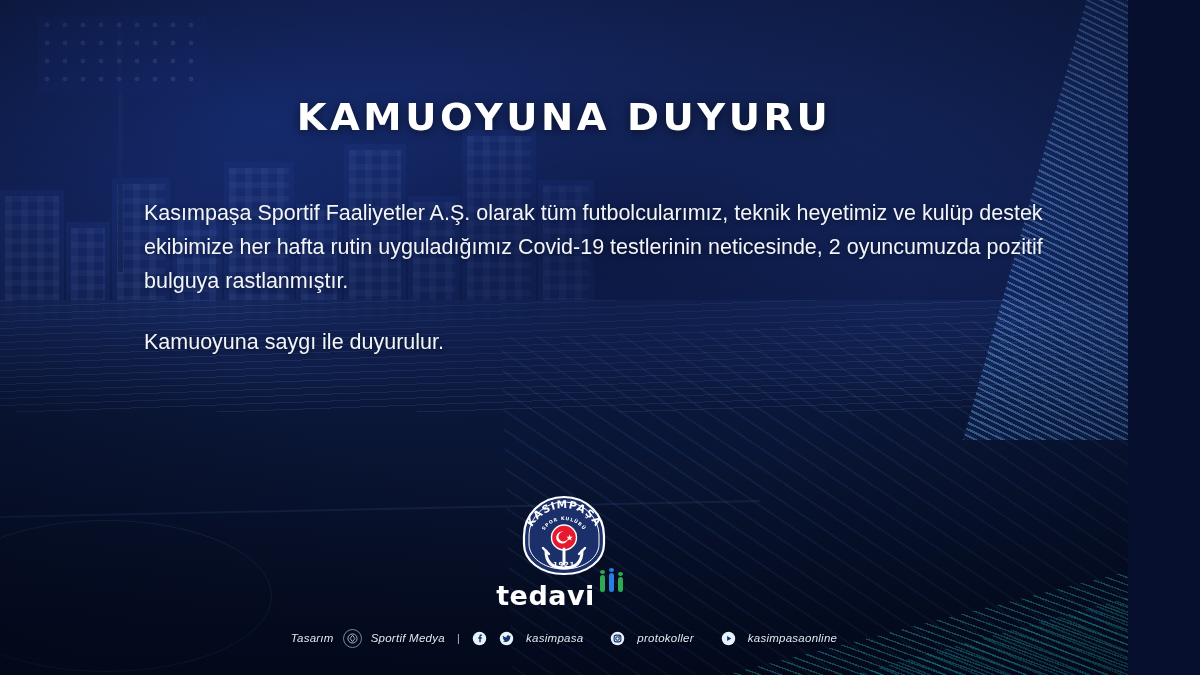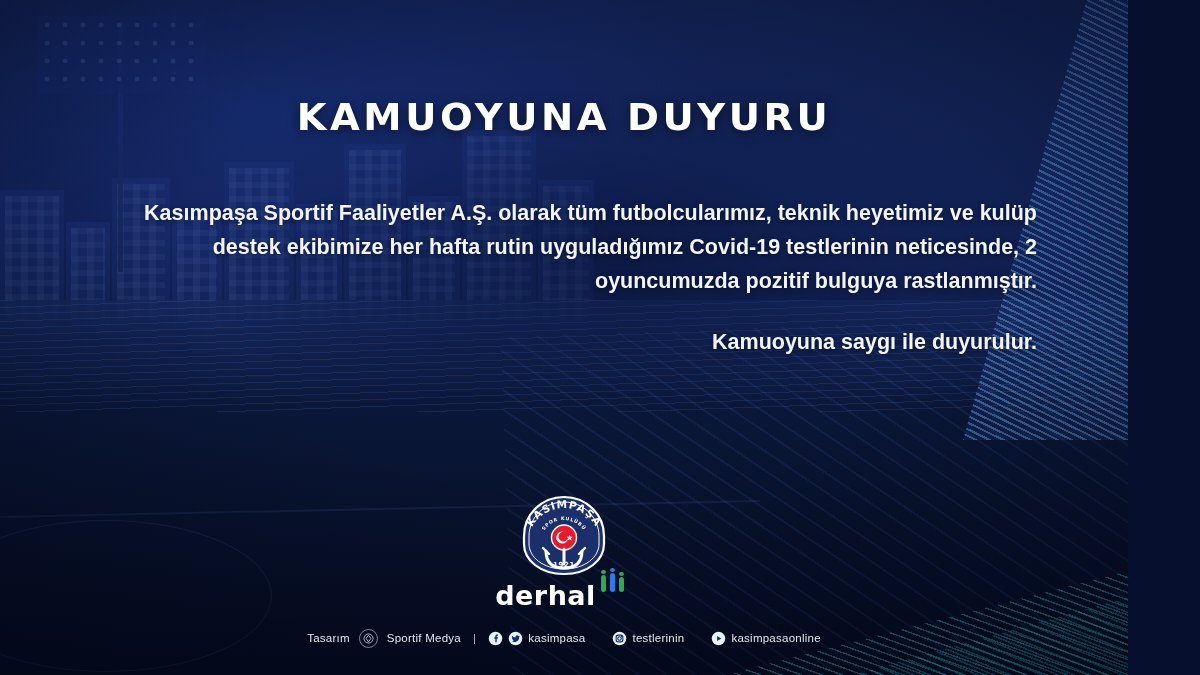--- a/index.html
+++ b/index.html
@@ -89,22 +89,22 @@
 
   .title{
     position:absolute;left:0;right:0;top:96px;text-align:center;
     color:#ffffff;font-size:37px;font-weight:700;letter-spacing:3.4px;
     font-family:"DejaVu Sans",sans-serif;
     text-shadow:0 2px 10px rgba(0,0,0,.55);
     transform:scaleX(1.04);
   }
 
   .body-copy{
-    position:absolute;left:137px;width:900px;top:196px;text-align:right;
-    color:#f2f5fb;font-size:21.5px;line-height:34px;font-weight:700;
+    position:absolute;left:144px;width:900px;top:196px;text-align:left;
+    color:#f2f5fb;font-size:21.5px;line-height:34px;font-weight:400;
     text-shadow:0 1px 5px rgba(0,0,0,.5);
   }
   .para{margin:0 0 27px 0;}
   .para:last-child{margin-bottom:8px;}
 
   
   .crest-wrap{position:absolute;left:0;right:0;top:494px;display:flex;justify-content:center;}
   .crest{position:relative;width:96px;height:84px;}
   .crest svg{display:block;}
 
@@ -117,23 +117,23 @@
   }
   .ciner-figs{position:relative;width:34px;height:30px;margin-left:3px;align-self:flex-start;margin-top:-8px;}
   .fig{position:absolute;border-radius:3px;}
 
   
   .footer{
     position:absolute;left:0;right:0;top:626px;height:24px;
     display:flex;justify-content:center;align-items:center;gap:9px;
     color:#dfe9f2;font-size:11.5px;letter-spacing:.25px;
   }
-  .f-txt{white-space:nowrap;text-shadow:0 1px 3px rgba(0,0,0,.6);}
+  .f-txt{white-space:nowrap;text-shadow:0 1px 3px rgba(0,0,0,.6);font-style:italic;}
   .f-sep{opacity:.75;margin:0 3px;}
-  .f-group{display:flex;align-items:center;gap:5px;justify-content:center;}
+  .f-group{display:flex;align-items:center;gap:12px;justify-content:center;}
   .f-gap{width:9px;}
   .ic{width:15px;height:15px;display:inline-block;flex:none;}
   .ic svg{display:block;}
   .emblem-ic{width:17px;height:17px;border-radius:50%;
     border:1px solid rgba(210,232,245,.65);display:flex;align-items:center;justify-content:center;
     opacity:.85;}
 </style>
 </head>
 <body>
 
@@ -203,21 +203,21 @@
           <path d="M30 57 C30 70 38 74 48 74 C58 74 66 70 66 57" stroke="#ffffff" stroke-width="3" fill="none" stroke-linecap="round"></path>
           <path d="M27 54 L33 60 M63 60 L69 54" stroke="#ffffff" stroke-width="2.4" stroke-linecap="round"></path>
 
           <text x="48" y="72.5" text-anchor="middle" font-family="DejaVu Sans, sans-serif" font-size="7" font-weight="700" fill="#ffffff" letter-spacing="0.6">1921</text>
         </svg>
       </div>
     </div>
 
     <div class="ciner">
       <div class="ciner-mark">
-        <span class="ciner-word">derhal</span>
+        <span class="ciner-word">tedavi</span>
         <span class="ciner-figs">
           <i class="fig" style="left:2px;top:5px;width:5px;height:17px;background:#2faa52;"></i>
           <i class="fig" style="left:2px;top:0px;width:5px;height:4px;background:#2faa52;border-radius:50%;"></i>
           <i class="fig" style="left:11px;top:3px;width:5px;height:19px;background:#2a7de1;"></i>
           <i class="fig" style="left:11px;top:-2px;width:5px;height:4px;background:#2a7de1;border-radius:50%;"></i>
           <i class="fig" style="left:20px;top:7px;width:5px;height:15px;background:#2faa52;"></i>
           <i class="fig" style="left:20px;top:2px;width:5px;height:4px;background:#2faa52;border-radius:50%;"></i>
         </span>
       </div>
     </div>
@@ -256,21 +256,21 @@
 
       <span class="f-group">
         <span class="ic">
           <svg viewBox="0 0 16 16" width="15" height="15">
             <circle cx="8" cy="8" r="7.2" fill="#e7f3fb"></circle>
             <rect x="4.4" y="4.4" width="7.2" height="7.2" rx="2.2" fill="none" stroke="#12306e" stroke-width="1.2"></rect>
             <circle cx="8" cy="8" r="1.9" fill="none" stroke="#12306e" stroke-width="1.2"></circle>
             <circle cx="10.3" cy="5.7" r=".75" fill="#12306e"></circle>
           </svg>
         </span>
-        <span class="f-txt">testlerinin</span>
+        <span class="f-txt">protokoller</span>
       </span>
 
       <span class="f-gap"></span>
 
       <span class="f-group">
         <span class="ic">
           <svg viewBox="0 0 16 16" width="15" height="15">
             <circle cx="8" cy="8" r="7.2" fill="#e7f3fb"></circle>
             <path d="M6.5 5.3 L11 8 L6.5 10.7 Z" fill="#12306e"></path>
           </svg>

